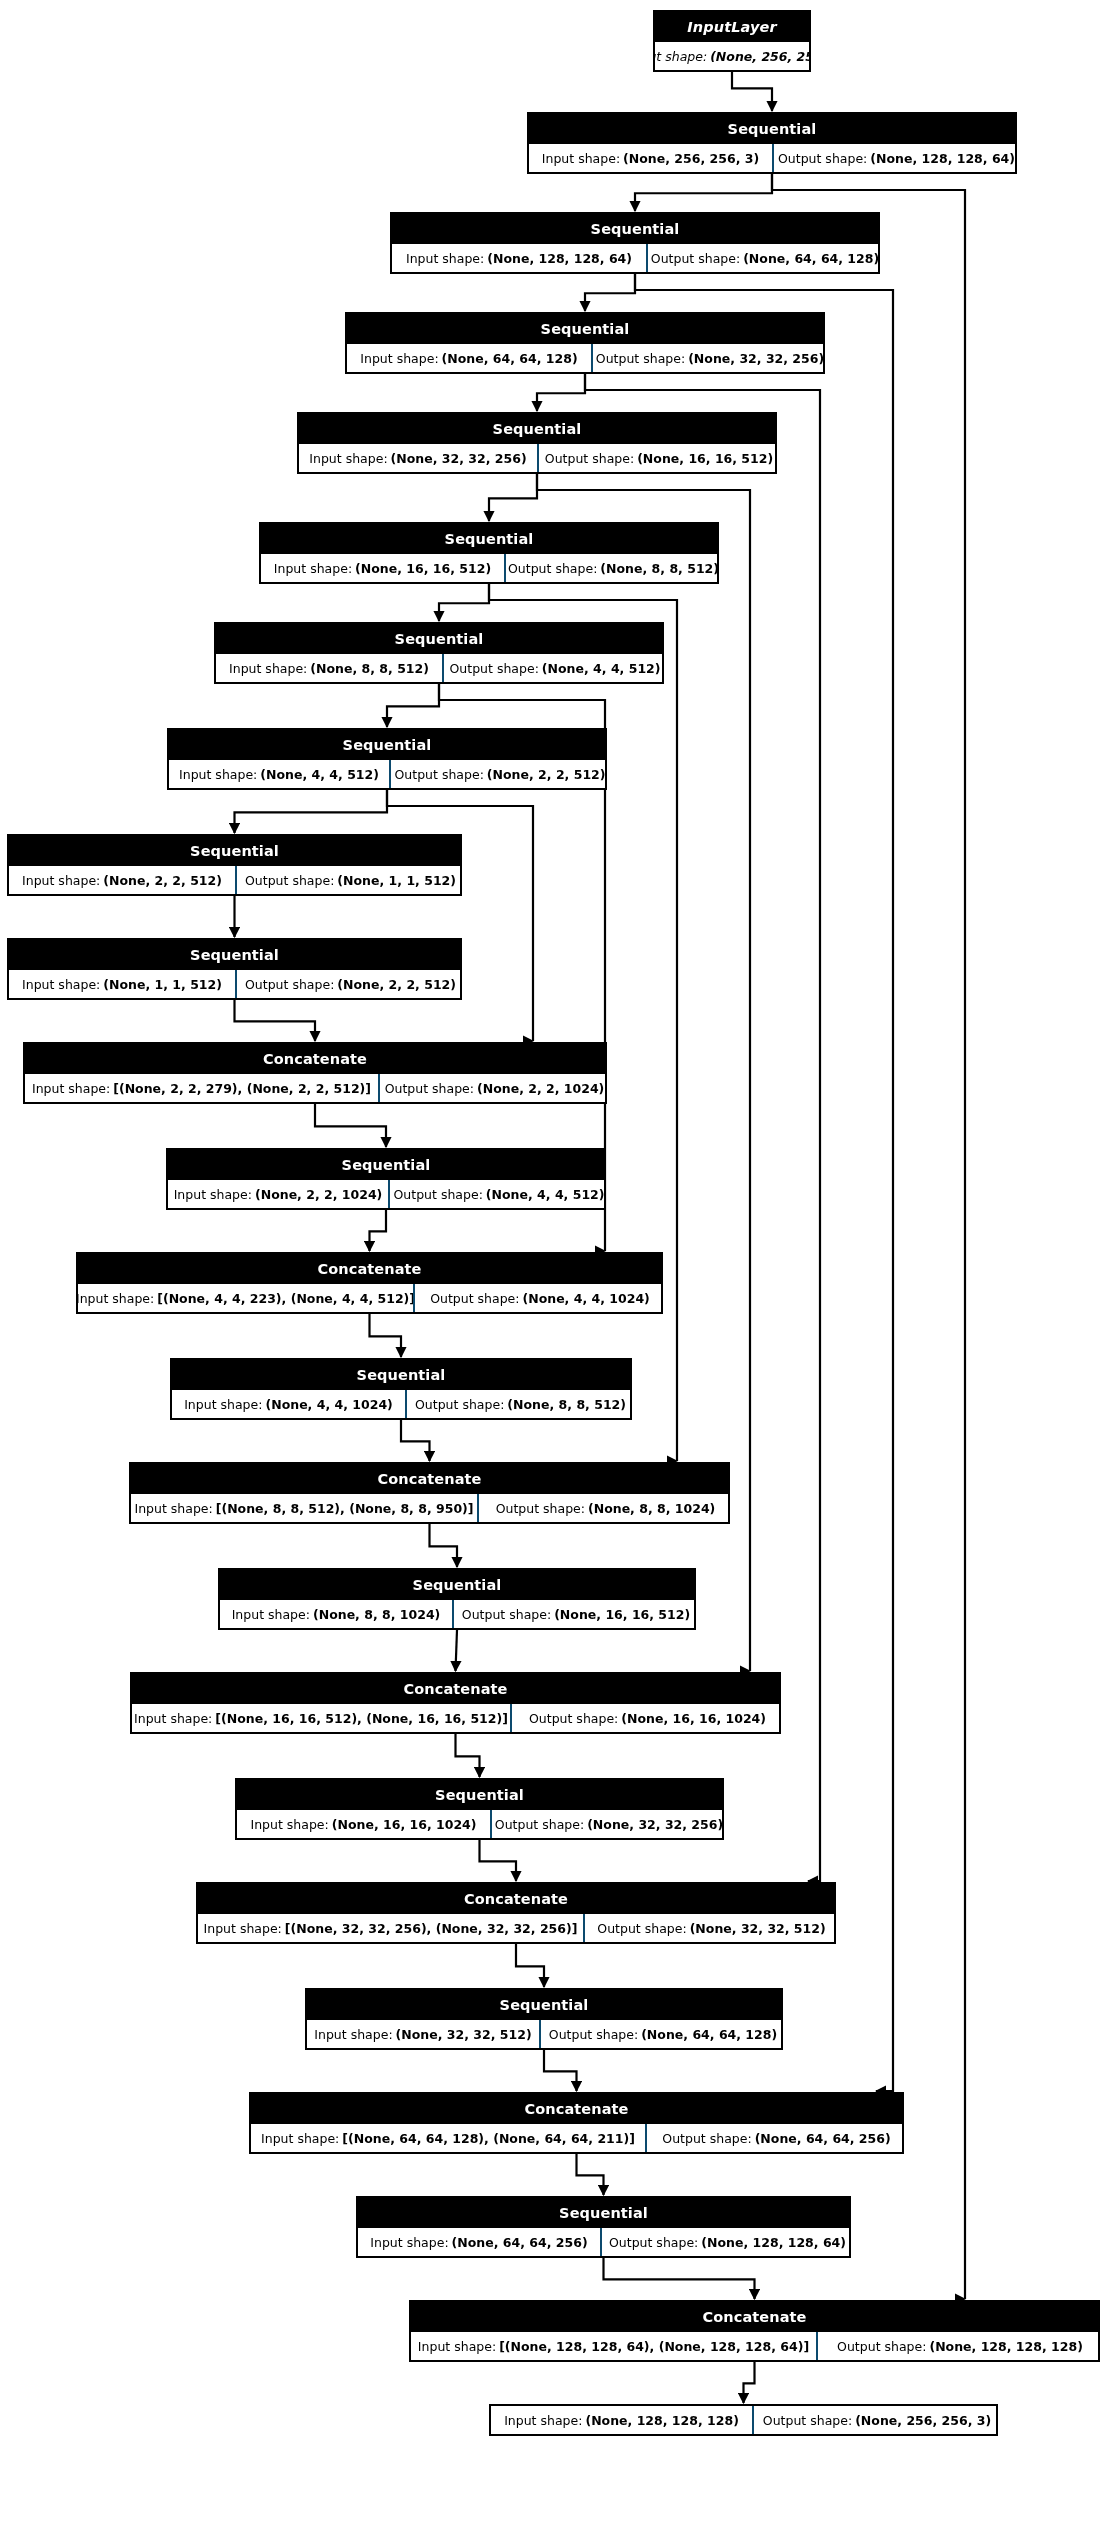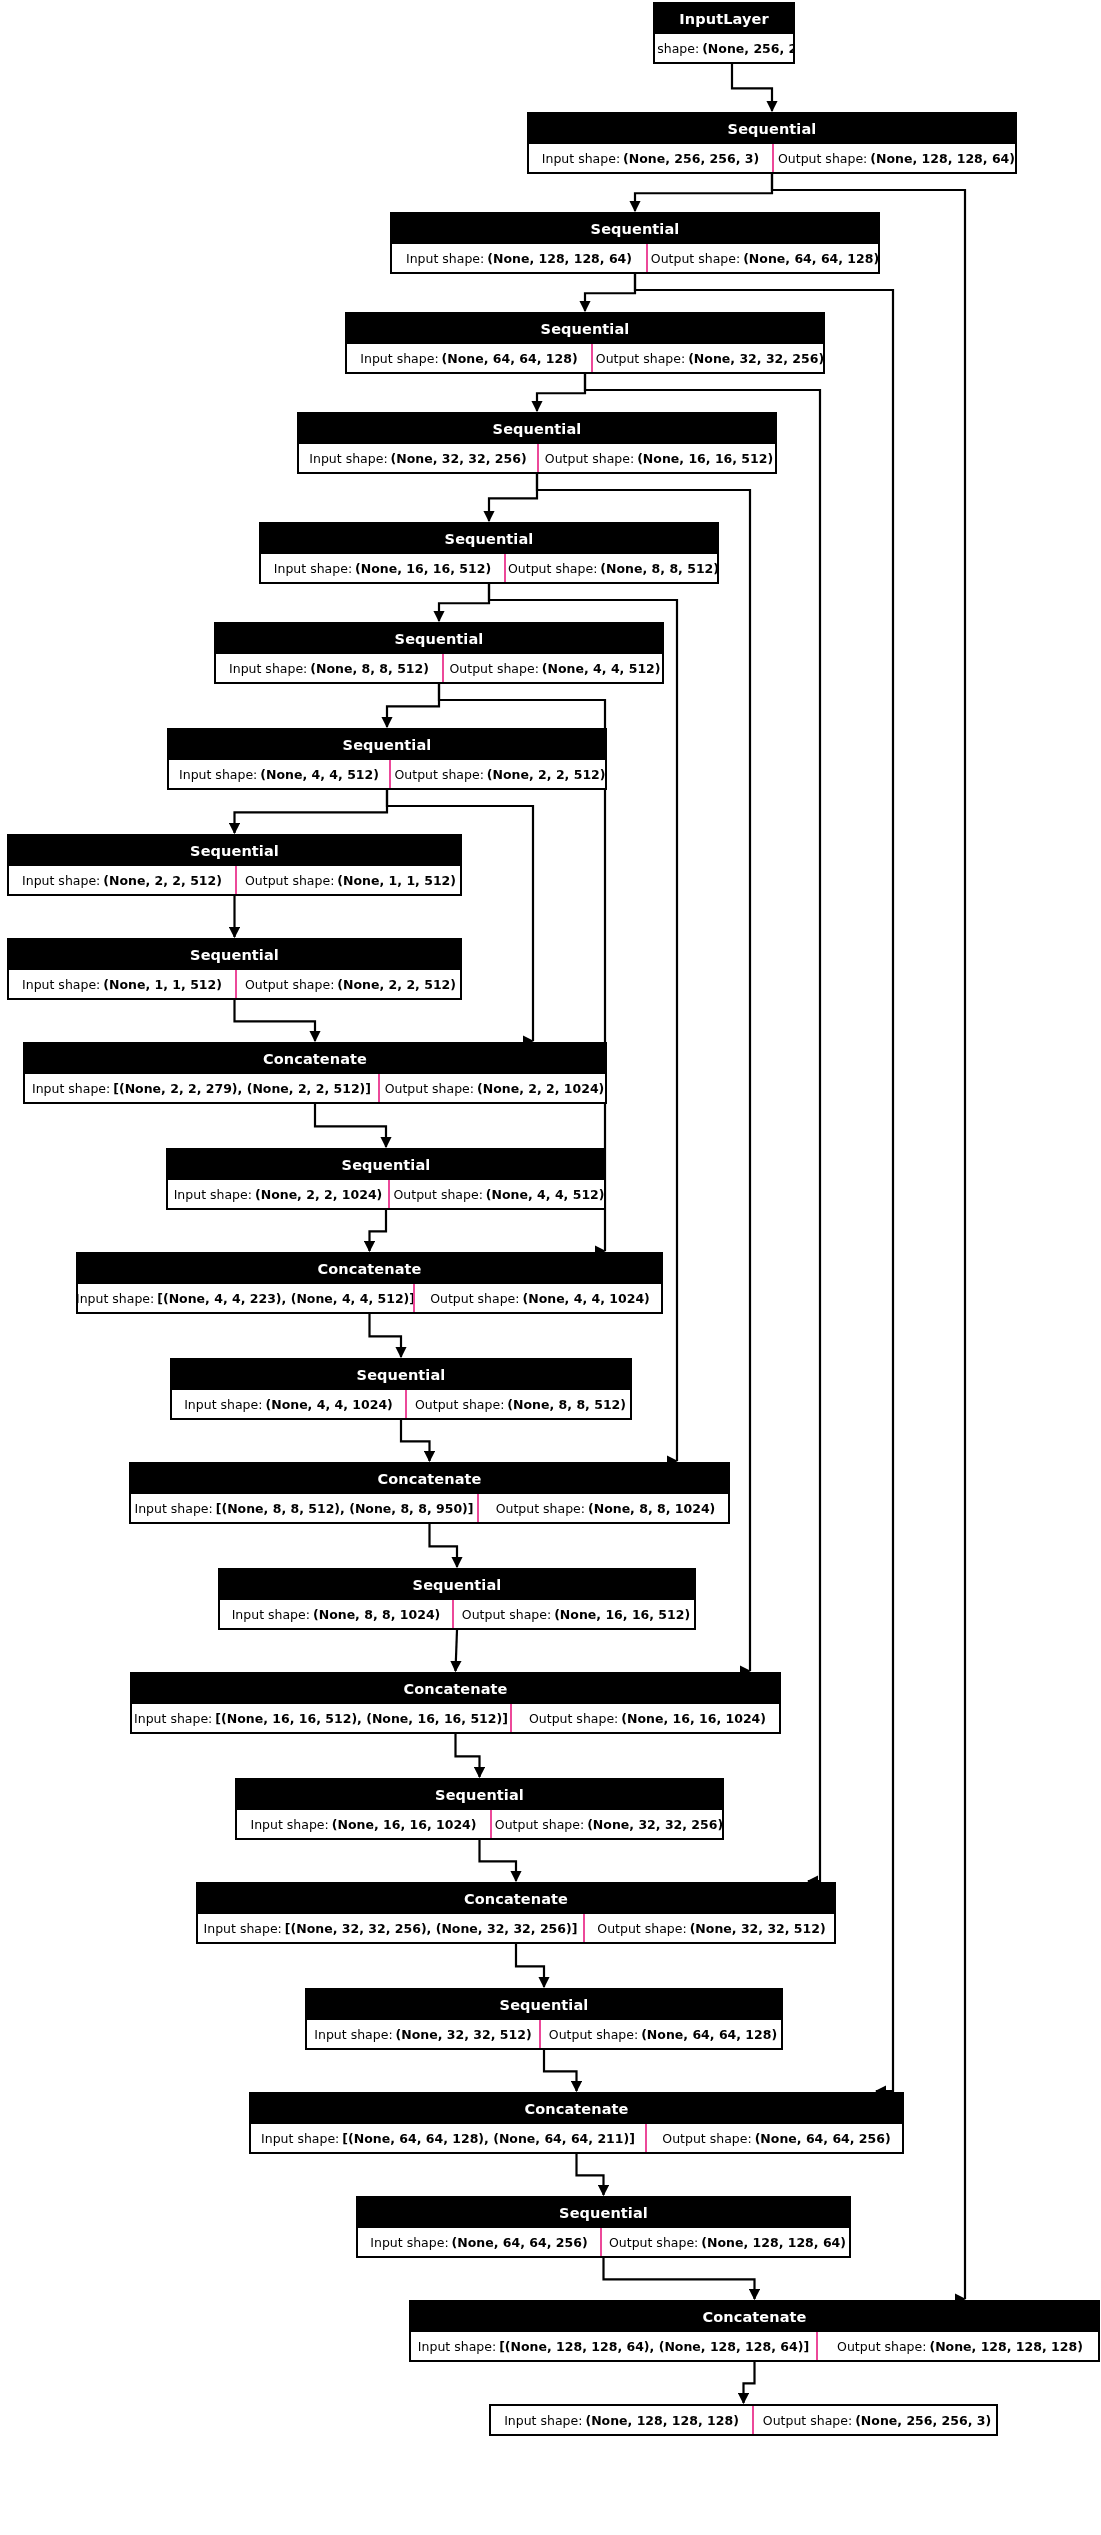--- a/index.html
+++ b/index.html
@@ -11,21 +11,21 @@
     background:#000;color:#fff;text-align:center;
     font-weight:bold;font-size:14.5px;line-height:30px;height:30px;
     letter-spacing:.1px;overflow:hidden;white-space:nowrap;
   }
   .node .shapes{display:flex;height:28px;background:#fff;}
   .node .cell{
     flex:0 0 auto;display:flex;align-items:center;justify-content:center;
     font-size:12.5px;color:#000;white-space:nowrap;padding:0 7px;
     box-sizing:border-box;overflow:hidden;
   }
-  .node .cell.in{border-right:2px solid #ec4899;justify-content:center;}
+  .node .cell.in{border-right:2px solid #0c4a6e;justify-content:center;}
   .node .cell b{font-weight:bold;padding-left:3px;}
   .node.single .shapes .cell{flex:1 1 auto;border-right:none;}
   .node .shapes .cell span.lbl{font-weight:normal;}
 </style>
 </head>
 <body>
 
 <div id="canvas">
   <svg class="edges" id="edge-layer" xmlns="http://www.w3.org/2000/svg">
       <defs>
@@ -58,21 +58,21 @@
       <path d="M 585 374 L 585 390 L 820 390 L 820 1881 L 808 1881" fill="none" stroke="#000" stroke-width="2.2" marker-end="url(#ah)"></path>
       <path d="M 516 1944 L 516 1966.36 L 544 1966.36 L 544 1987" fill="none" stroke="#000" stroke-width="2.2" marker-end="url(#ah)"></path>
       <path d="M 544 2050 L 544 2071.32 L 576.5 2071.32 L 576.5 2091" fill="none" stroke="#000" stroke-width="2.2" marker-end="url(#ah)"></path>
       <path d="M 635 274 L 635 290 L 893 290 L 893 2091 L 876 2091" fill="none" stroke="#000" stroke-width="2.2" marker-end="url(#ah)"></path>
       <path d="M 576.5 2154 L 576.5 2175.32 L 603.5 2175.32 L 603.5 2195" fill="none" stroke="#000" stroke-width="2.2" marker-end="url(#ah)"></path>
       <path d="M 603.5 2258 L 603.5 2279.32 L 754.5 2279.32 L 754.5 2299" fill="none" stroke="#000" stroke-width="2.2" marker-end="url(#ah)"></path>
       <path d="M 772 174 L 772 190 L 965 190 L 965 2299 L 965 2299" fill="none" stroke="#000" stroke-width="2.2" marker-end="url(#ah)"></path>
       <path d="M 754.5 2362 L 754.5 2383.32 L 743.5 2383.32 L 743.5 2403" fill="none" stroke="#000" stroke-width="2.2" marker-end="url(#ah)"></path>
     </svg>
   <div id="node-layer">
-      <div class="node single" style="left: 653px; top: 2px; width: 142px;">
+      <div class="node single" style="left: 653px; top: 10px; width: 158px; font-style: italic;">
         <div class="title">InputLayer</div>
         <div class="shapes">
           <div class="cell out">
             <span class="lbl">Output shape:</span>
             <b>(None, 256, 256, 3)</b>
           </div>
         </div>
       </div>
       <div class="node" style="left: 527px; top: 112px; width: 490px;">
         <div class="title">Sequential</div>

